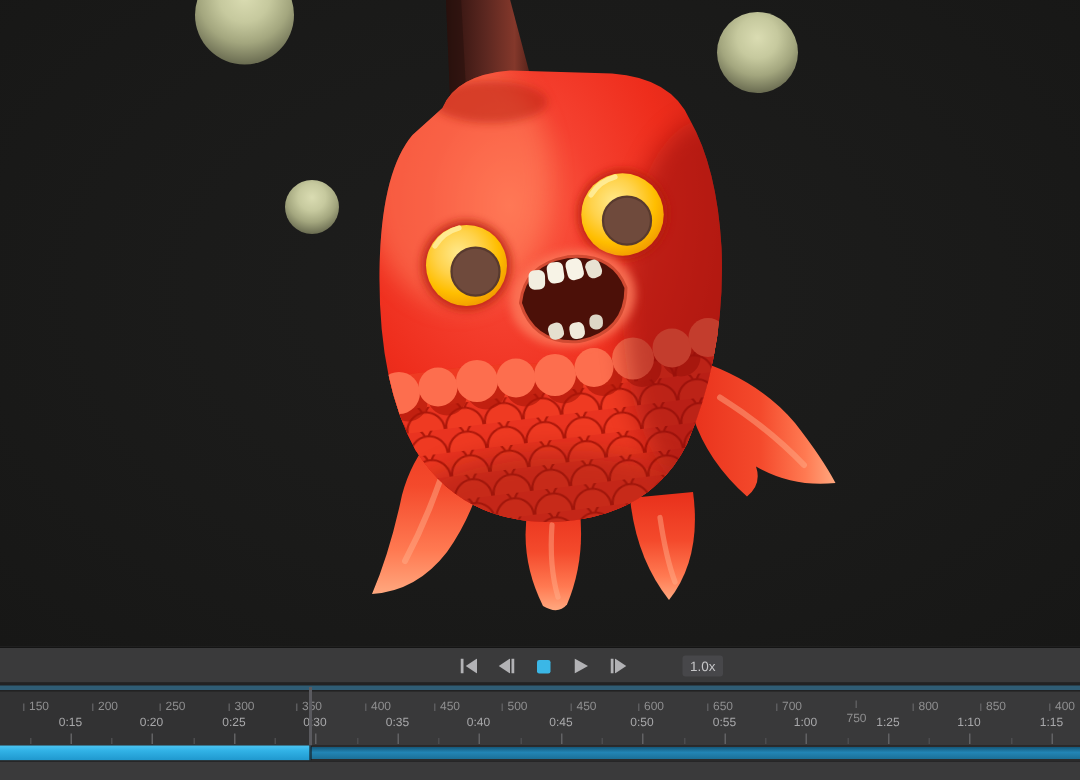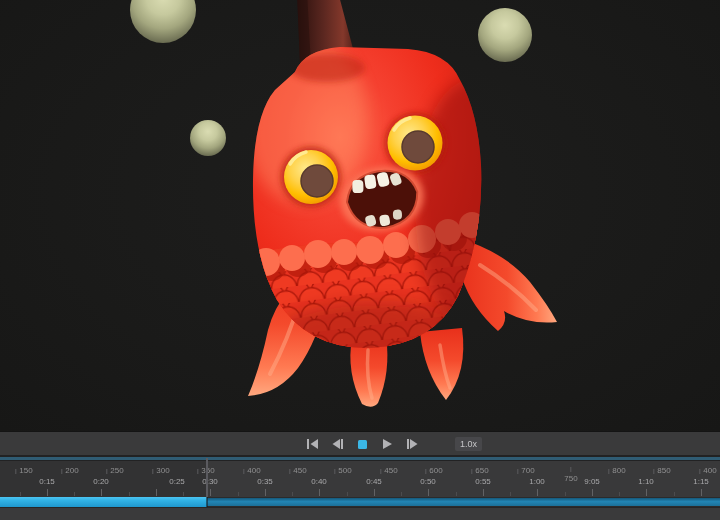--- a/index.html
+++ b/index.html
@@ -308,21 +308,21 @@
       <div class="frame-label" style="left: 708px;">
         <i></i>
         <span>400</span>
       </div>
       <div class="time-label" style="left: 47px;">0:15</div>
       <div class="tick-major" style="left: 47px;"></div>
       <div class="tick-minor" style="left: 20px;"></div>
       <div class="time-label" style="left: 101px;">0:20</div>
       <div class="tick-major" style="left: 101px;"></div>
       <div class="tick-minor" style="left: 74px;"></div>
-      <div class="time-label" style="left: 156px; margin-left: 21px;">0:25</div>
+      <div class="time-label" style="left: 156px;">0:25</div>
       <div class="tick-major" style="left: 156px;"></div>
       <div class="tick-minor" style="left: 129px;"></div>
       <div class="time-label" style="left: 210px;">0:30</div>
       <div class="tick-major" style="left: 210px;"></div>
       <div class="tick-minor" style="left: 183px;"></div>
       <div class="time-label" style="left: 265px; text-align: right;">0:35</div>
       <div class="tick-major" style="left: 265px;"></div>
       <div class="tick-minor" style="left: 238px;"></div>
       <div class="time-label" style="left: 319px;">0:40</div>
       <div class="tick-major" style="left: 319px;"></div>
@@ -332,21 +332,21 @@
       <div class="tick-minor" style="left: 347px;"></div>
       <div class="time-label" style="left: 428px;">0:50</div>
       <div class="tick-major" style="left: 428px;"></div>
       <div class="tick-minor" style="left: 401px;"></div>
       <div class="time-label" style="left: 483px;">0:55</div>
       <div class="tick-major" style="left: 483px;"></div>
       <div class="tick-minor" style="left: 456px;"></div>
       <div class="time-label" style="left: 537px;">1:00</div>
       <div class="tick-major" style="left: 537px;"></div>
       <div class="tick-minor" style="left: 510px;"></div>
-      <div class="time-label" style="left: 592px;">9:05</div>
+      <div class="time-label" style="left: 592px;">1:25</div>
       <div class="tick-major" style="left: 592px;"></div>
       <div class="tick-minor" style="left: 565px;"></div>
       <div class="time-label" style="left: 646px;">1:10</div>
       <div class="tick-major" style="left: 646px;"></div>
       <div class="tick-minor" style="left: 619px;"></div>
       <div class="time-label" style="left: 701px;">1:15</div>
       <div class="tick-major" style="left: 701px;"></div>
       <div class="tick-minor" style="left: 674px;"></div>
     </div>
 

